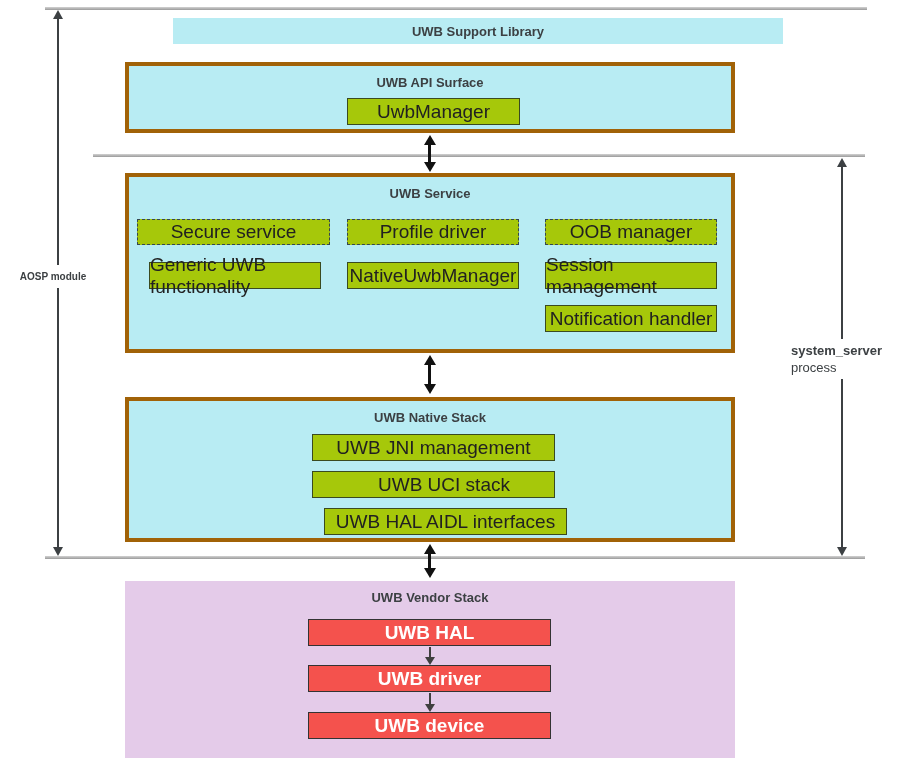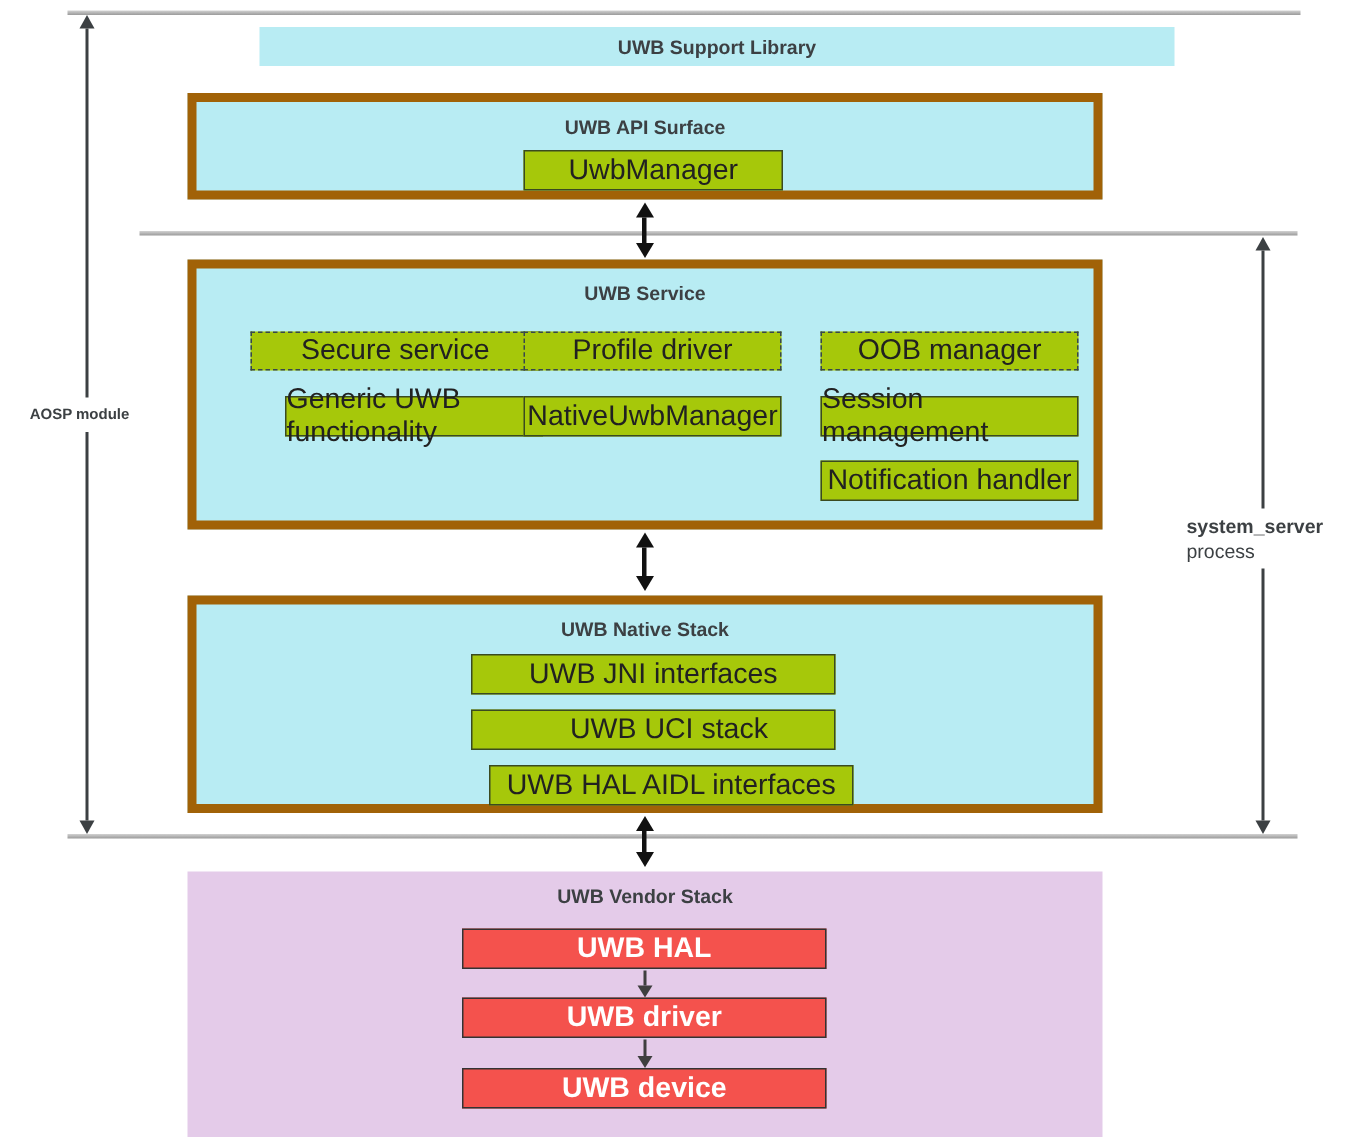--- a/index.html
+++ b/index.html
@@ -18,21 +18,21 @@
     position: absolute;
     height: 3px;
     background: linear-gradient(180deg, #d2d2d2 0%, #9a9a9a 100%);
     z-index: 1;
   }
 
   
   .panel {
     position: absolute;
     background: var(--cyan, #b8ecf3);
-    border: 6px solid #a16207;
+    border: 4px solid #a16207;
     box-sizing: border-box;
     z-index: 2;
   }
   .bar {
     position: absolute;
     background: var(--cyan, #b8ecf3);
     display: flex;
     align-items: center;
     justify-content: center;
     z-index: 2;
@@ -172,36 +172,36 @@
   <div class="panel" style="left:125px; top:62px; width:610px; height:71px;">
     <div class="panel-title">UWB API Surface</div>
     <div class="chip" style="left:218px; top:32px; width:173px; height:27px;">UwbManager</div>
   </div>
 
   <div class="darrow" style="left:428px; top:145px; height:17px;"></div>
 
   <div class="panel" style="left:125px; top:173px; width:610px; height:180px;">
     <div class="panel-title">UWB Service</div>
 
-    <div class="chip dashed" style="left:36px; top:42px; width:193px; height:26px;">Secure service</div>
+    <div class="chip dashed" style="left:8px; top:42px; width:193px; height:26px;">Secure service</div>
     <div class="chip dashed" style="left:218px; top:42px; width:172px; height:26px;">Profile driver</div>
     <div class="chip dashed" style="left:416px; top:42px; width:172px; height:26px;">OOB manager</div>
 
-    <div class="chip" style="left:20px; top:85px; width:172px; height:27px;margin-left:39px;">Generic UWB functionality</div>
+    <div class="chip" style="left:20px; top:85px; width:172px; height:27px;">Generic UWB functionality</div>
     <div class="chip" style="left:218px; top:85px; width:172px; height:27px;">NativeUwbManager</div>
     <div class="chip" style="left:416px; top:128px; width:172px; height:27px;">Notification handler</div>
 
     <div class="chip" style="left:416px; top:85px; width:172px; height:27px;">Session management</div>
   </div>
 
   <div class="darrow" style="left:428px; top:365px; height:19px;"></div>
 
   <div class="panel" style="left:125px; top:397px; width:610px; height:145px;">
     <div class="panel-title">UWB Native Stack</div>
-    <div class="chip" style="left:183px; top:33px; width:243px; height:27px;">UWB JNI interfaces</div>
+    <div class="chip" style="left:183px; top:33px; width:243px; height:27px;">UWB JNI management</div>
     <div class="chip" style="left:183px; top:70px; width:243px; height:27px;padding-left:21px;">UWB UCI stack</div>
     <div class="chip" style="left:183px; top:107px; width:243px; height:27px;margin-left:12px;">UWB HAL AIDL interfaces</div>
   </div>
 
   <div class="darrow" style="left:428px; top:554px; height:14px;"></div>
 
   <div class="panel vendor" style="left:125px; top:581px; width:610px; height:177px;">
     <div class="panel-title">UWB Vendor Stack</div>
     <div class="chip red" style="left:183px; top:38px; width:243px; height:27px;">UWB HAL</div>
     <div class="sarrow" style="left:304px; top:66px; height:10px;"></div>

